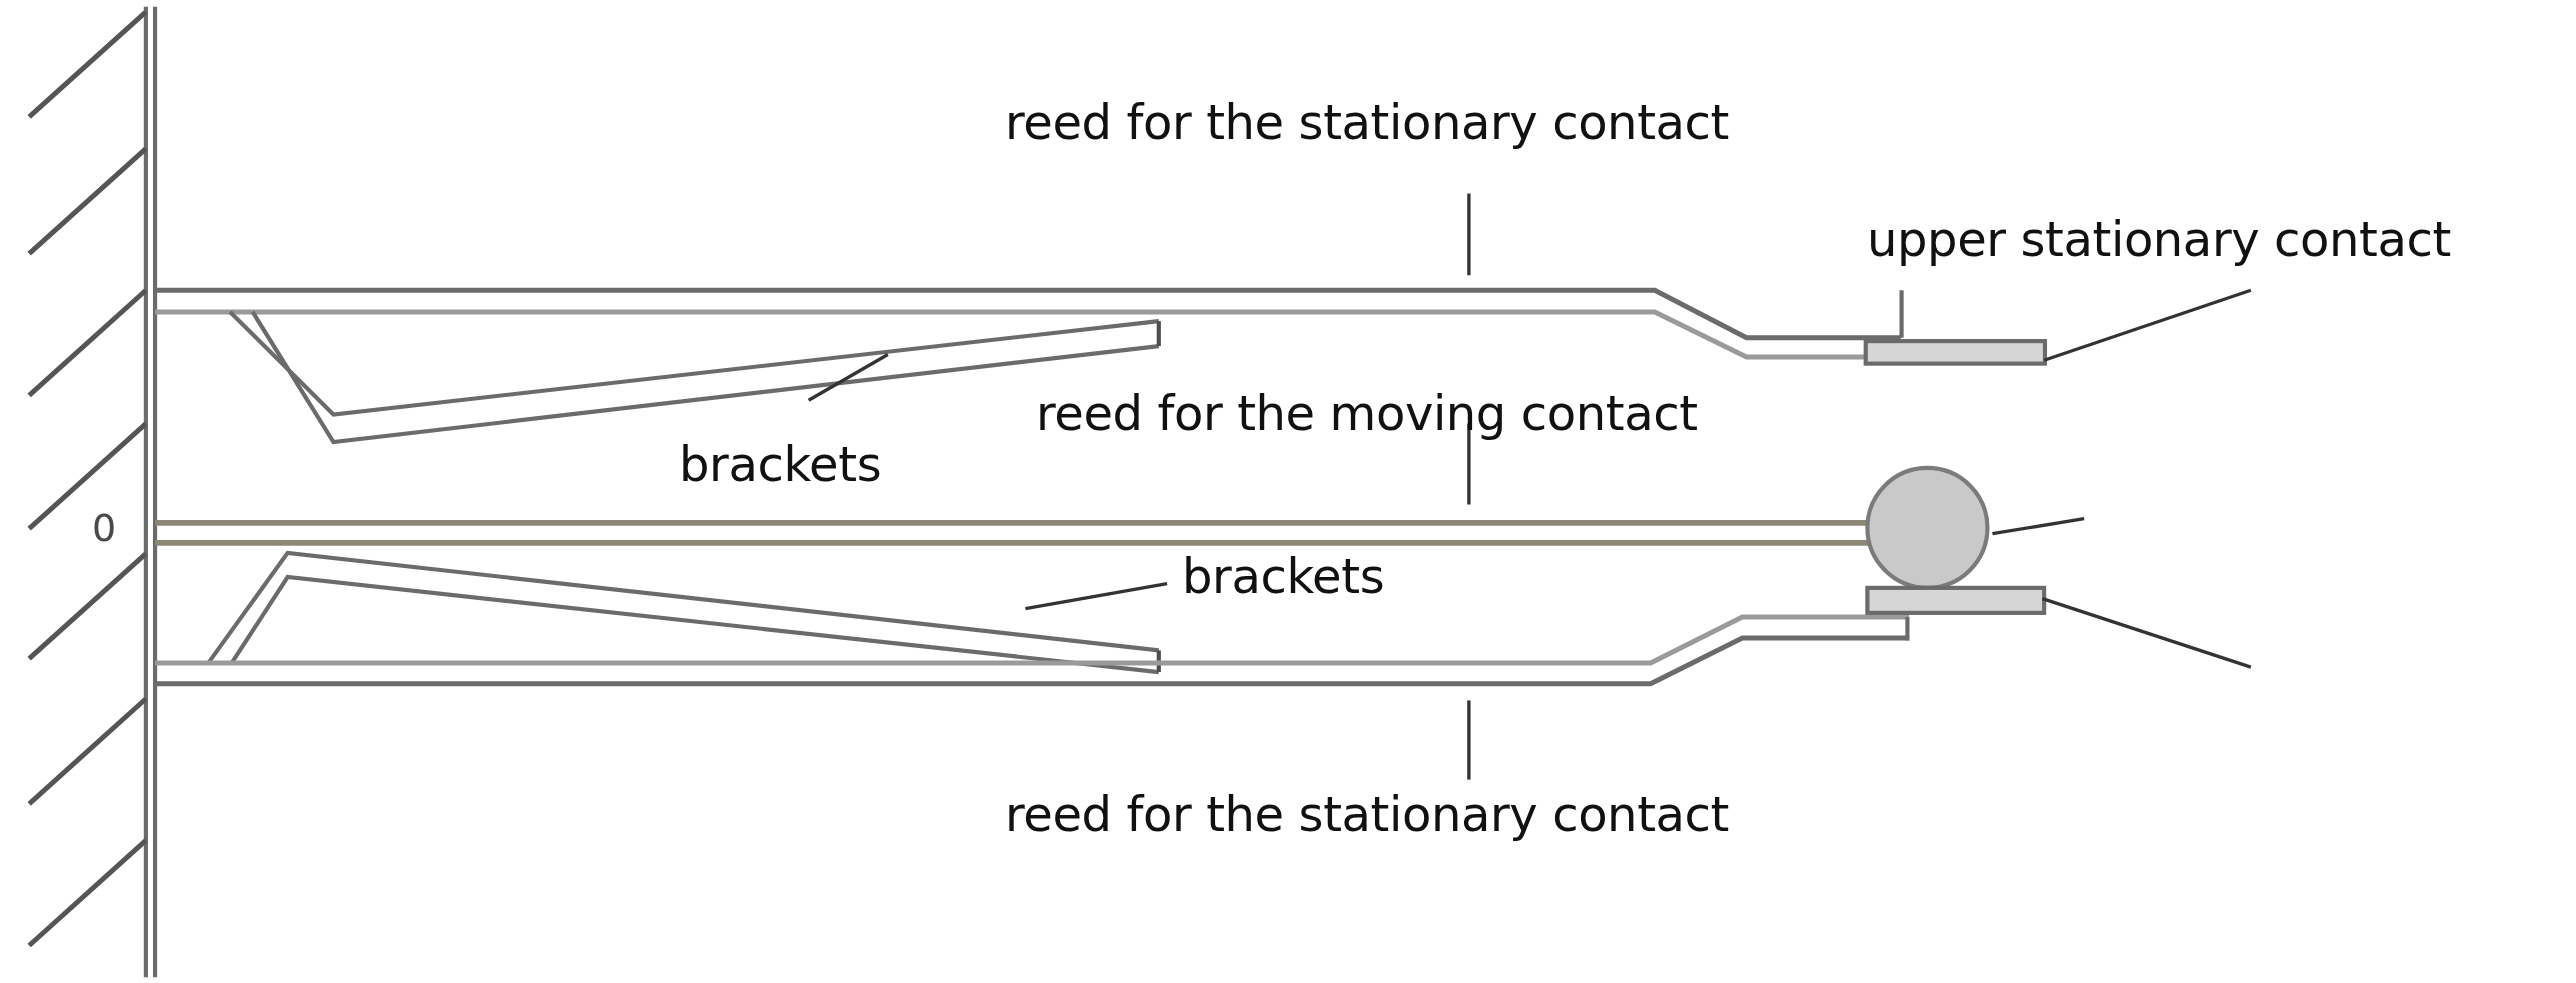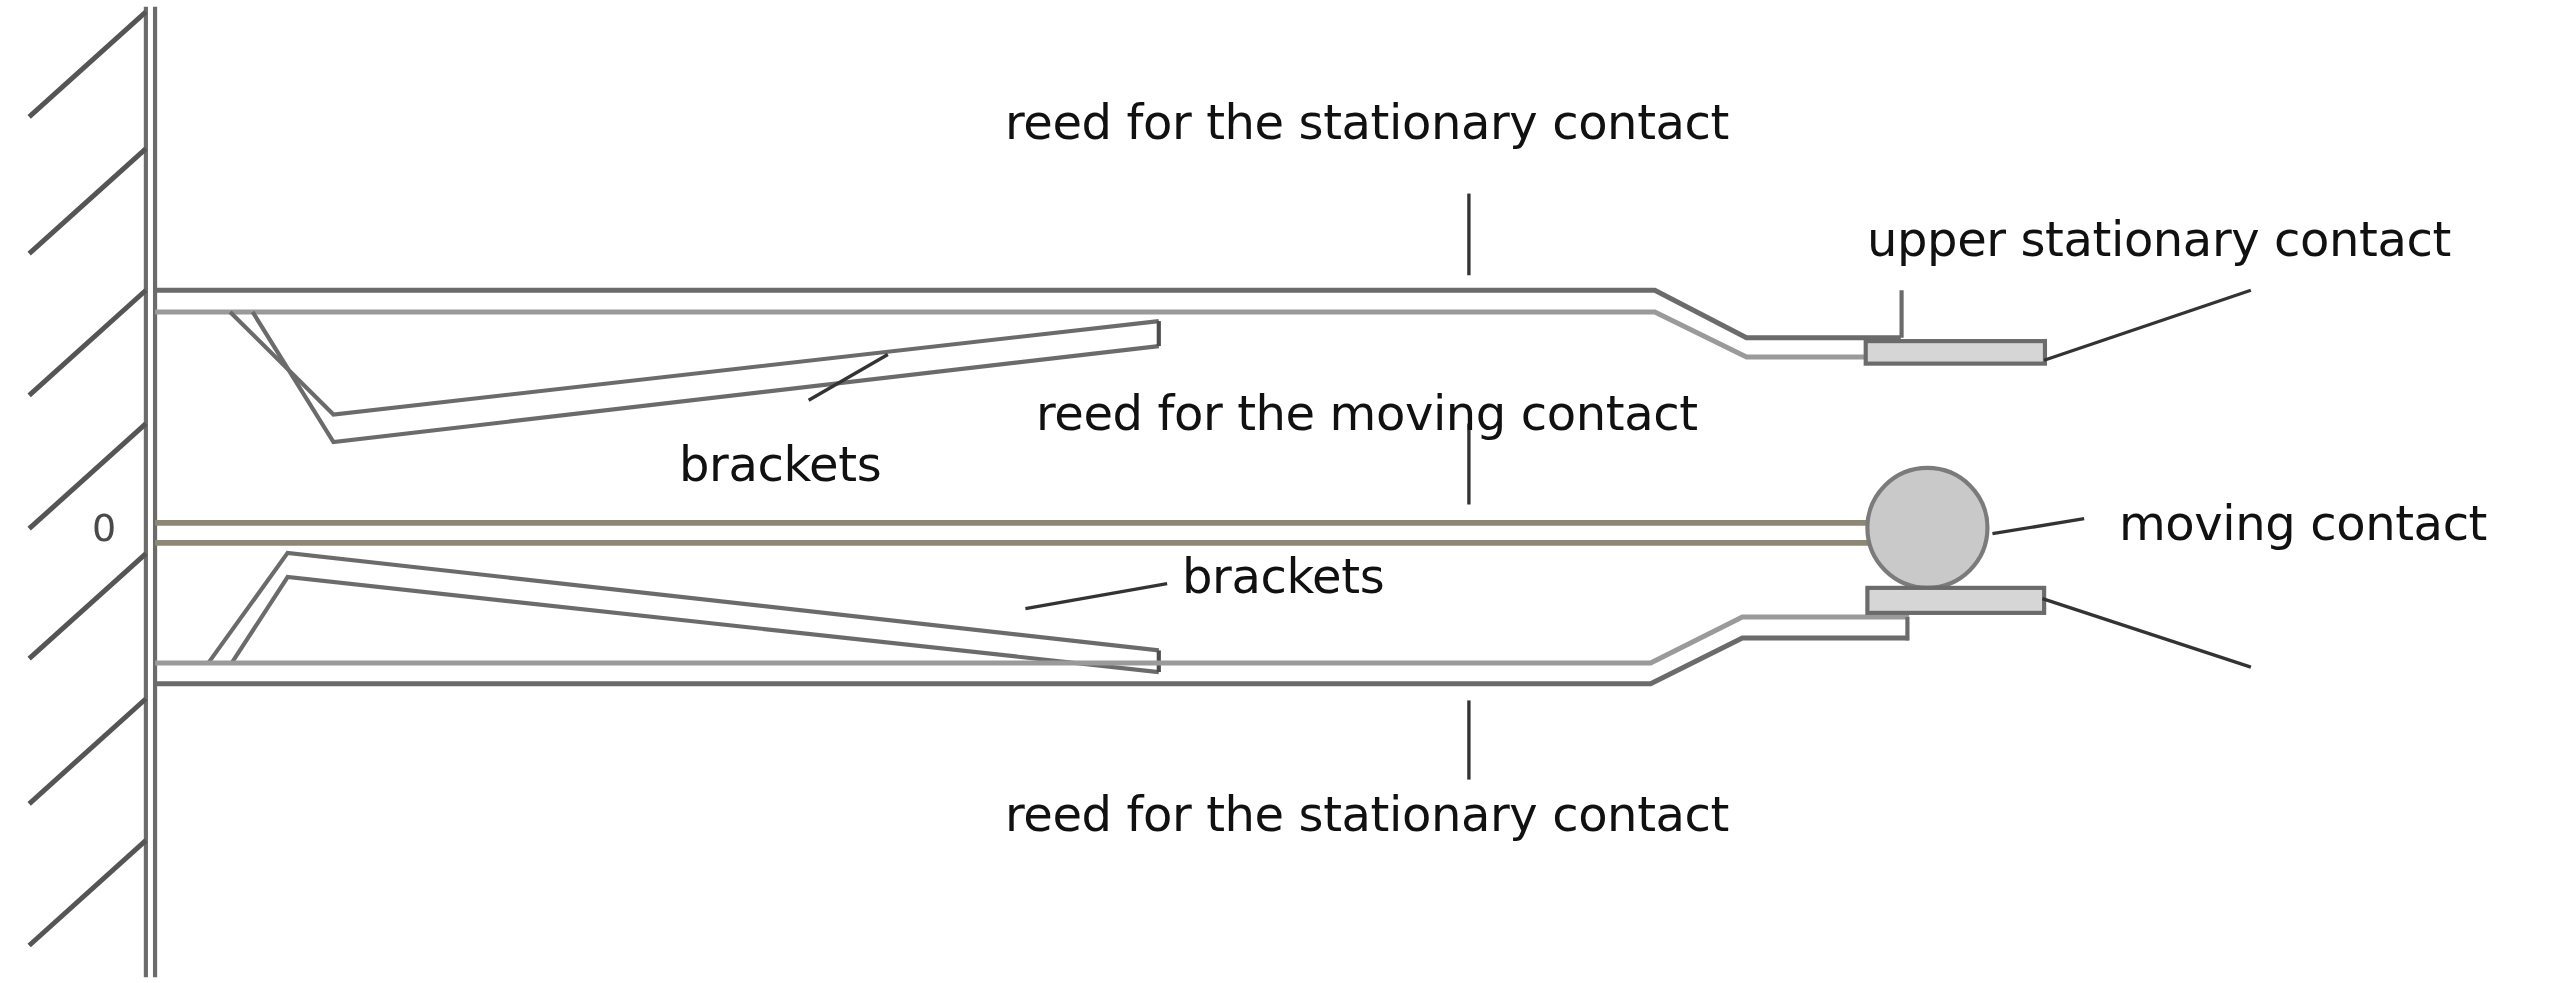--- a/index.html
+++ b/index.html
@@ -139,21 +139,20 @@
   <div class="lbl" style="left:1005px; top:98px;">reed for the stationary contact</div>
 
   <div class="lbl" style="left:1867px; top:215px;">upper stationary contact</div>
 
   <div class="lbl" style="left:1036px; top:348px;margin-top:41px;">reed for the moving contact</div>
 
   <div class="lbl" style="left:679px; top:440px;">brackets</div>
 
   <div class="lbl" style="left:1182px; top:552px;">brackets</div>
 
-  <div class="lbl" style="left:2119px; top:499px;">moving contact</div>
 
 
   <div class="lbl" style="left:1005px; top:790px;">reed for the stationary contact</div>
 
   <div class="lbl-zero" style="left:92px; top:509px;">0</div>
 
 </div>
 
 
 </body></html>

